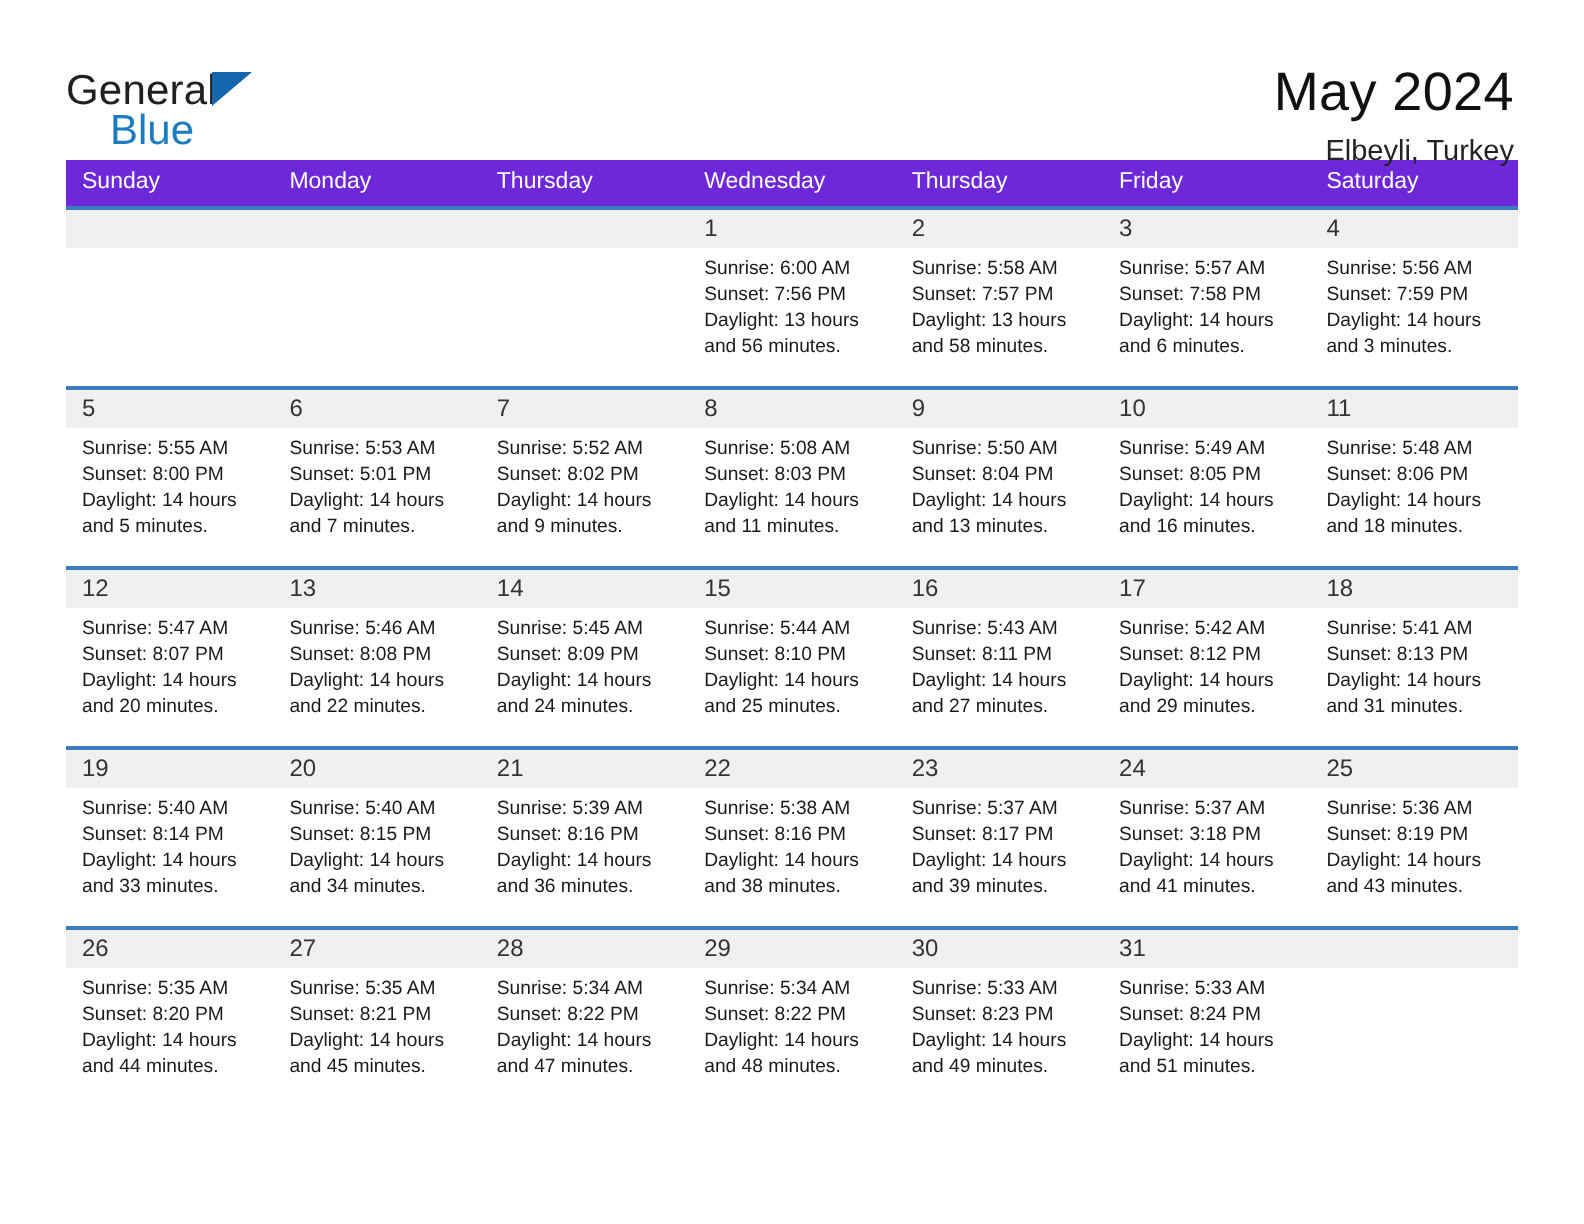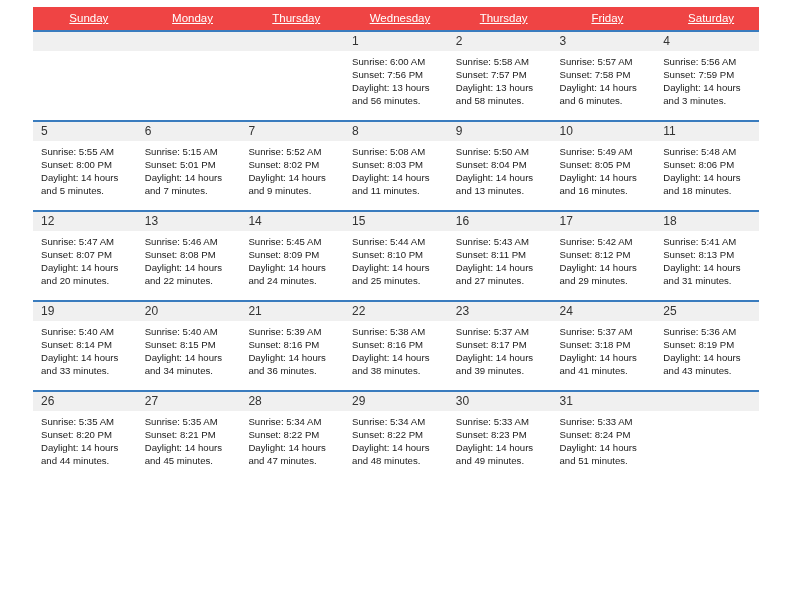--- a/index.html
+++ b/index.html
@@ -80,28 +80,27 @@
 
   
   .calendar {
     margin-top: 7px;
     width: 726px;
     border-collapse: collapse;
     table-layout: fixed;
   }
 
   .calendar thead th {
-    background: #ef4444;
+    background: #6d28d9;
     color: #ffffff;
     font-size: 11.5px;
     font-weight: normal;
-    text-align: center;
+    text-align: left;
     padding: 5px 0 6px 8px;
     height: 23px;
-    text-decoration: underline;
   }
 
   .week-row > td {
     vertical-align: top;
     border-top: 2px solid #3a7cbe;
     height: 90px;
     padding: 0;
     width: 103.7px;
   }
 
@@ -123,20 +122,34 @@
     line-height: 13.1px;
     color: #1a1a1a;
   }
   .details div { white-space: nowrap; }
 </style>
 </head>
 <body>
 
 <div class="page">
 
+  <div class="header">
+
+    <div class="logo">
+      <span class="logo-general">General</span>
+      <span class="logo-triangle"></span>
+      <span class="logo-blue">Blue</span>
+    </div>
+
+    <div class="title-block">
+      <div class="cal-title">May 2024</div>
+      <div class="cal-subtitle">Elbeyli, Turkey</div>
+    </div>
+
+  </div>
 
   <table class="calendar">
     <thead>
       <tr id="weekday-head">
           <th>Sunday</th>
           <th>Monday</th>
           <th>Thursday</th>
           <th>Wednesday</th>
           <th>Thursday</th>
           <th>Friday</th>
@@ -197,21 +210,21 @@
             <div class="details">
               <div>Sunrise: 5:55 AM</div>
               <div>Sunset: 8:00 PM</div>
               <div>Daylight: 14 hours</div>
               <div>and 5 minutes.</div>
             </div>
           </td>
           <td>
             <div class="daynum">6</div>
             <div class="details">
-              <div>Sunrise: 5:15 AM</div>
+              <div>Sunrise: 5:53 AM</div>
               <div>Sunset: 5:01 PM</div>
               <div>Daylight: 14 hours</div>
               <div>and 7 minutes.</div>
             </div>
           </td>
           <td>
             <div class="daynum">7</div>
             <div class="details">
               <div>Sunrise: 5:52 AM</div>
               <div>Sunset: 8:02 PM</div>

